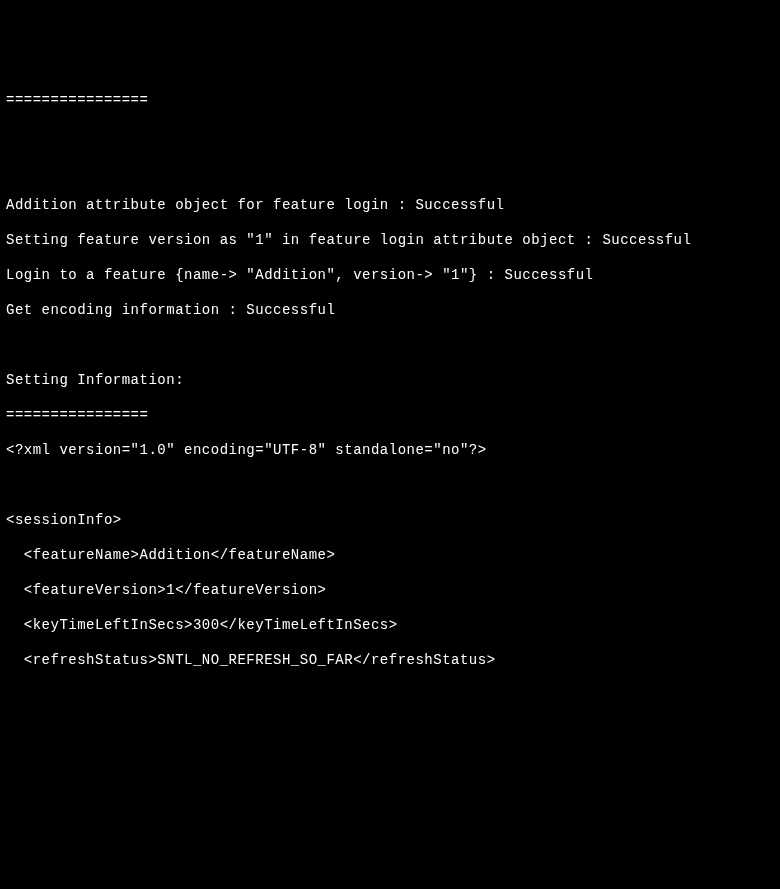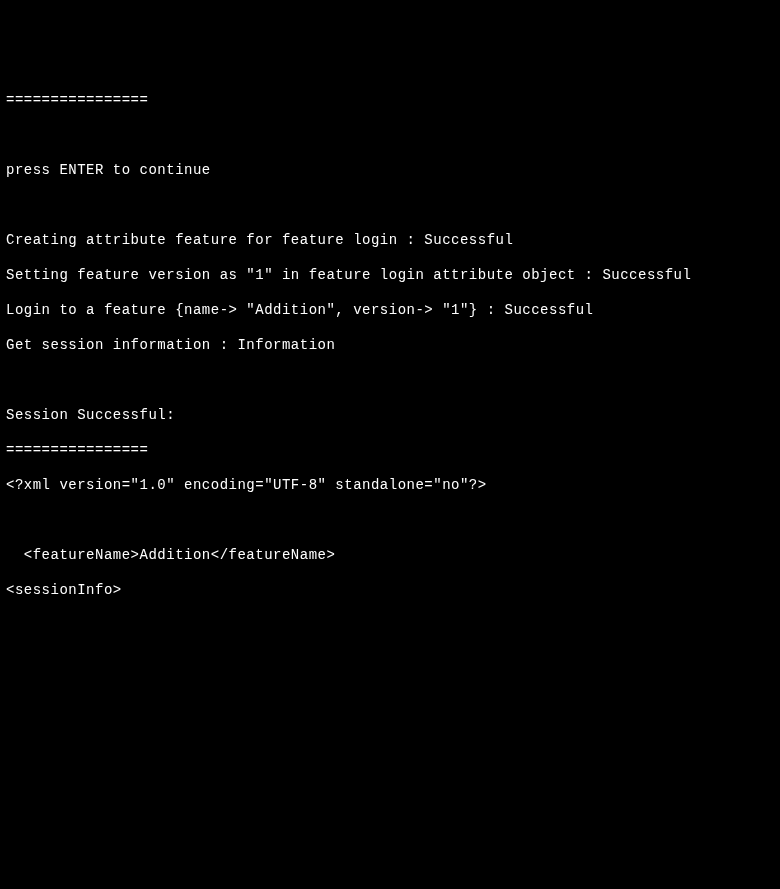--- a/index.html
+++ b/index.html
@@ -29,33 +29,35 @@
     }
   </style>
 </head>
 <body>
 
 
 
 <div class="terminal-content">
 <div class="line">================</div>
 <div class="line"></div>
-<div class="line">press ENTER to continue</div>
 <div class="line"></div>
-<div class="line">Creating attribute feature for feature login : Successful</div>
+<div class="line">Addition attribute object for feature login : Successful</div>
 <div class="line">Setting feature version as "1" in feature login attribute object : Successful</div>
 <div class="line">Login to a feature {name-&gt; "Addition", version-&gt; "1"} : Successful</div>
-<div class="line">Get session information : Information</div>
+<div class="line">Get encoding information : Successful</div>
 <div class="line"></div>
-<div class="line">Session Successful:</div>
+<div class="line">Setting Information:</div>
 <div class="line">================</div>
 <div class="line">&lt;?xml version="1.0" encoding="UTF-8" standalone="no"?&gt;</div>
 <div class="line"></div>
+<div class="line">&lt;sessionInfo&gt;</div>
 <div class="line">  &lt;featureName&gt;Addition&lt;/featureName&gt;</div>
-<div class="line">&lt;sessionInfo&gt;</div>
+<div class="line">  &lt;featureVersion&gt;1&lt;/featureVersion&gt;</div>
+<div class="line">  &lt;keyTimeLeftInSecs&gt;300&lt;/keyTimeLeftInSecs&gt;</div>
+<div class="line">  &lt;refreshStatus&gt;SNTL_NO_REFRESH_SO_FAR&lt;/refreshStatus&gt;</div>
 
 
 
 
 
 
 
 
 
 

